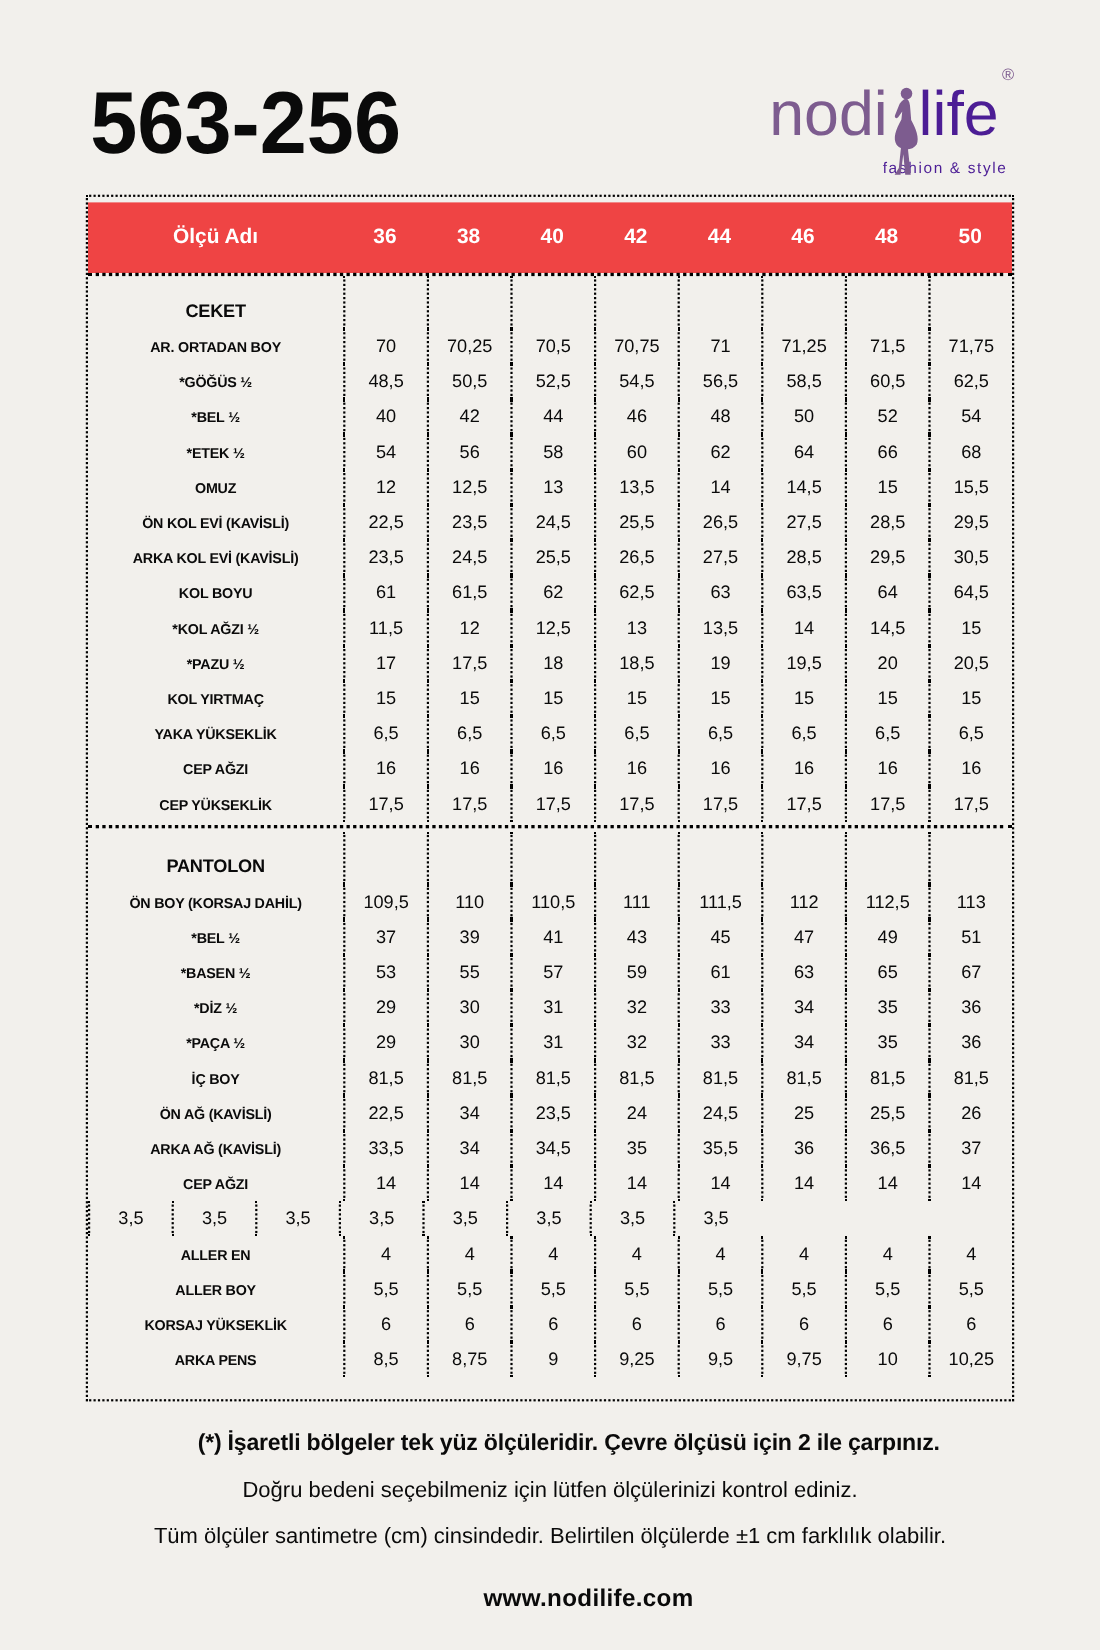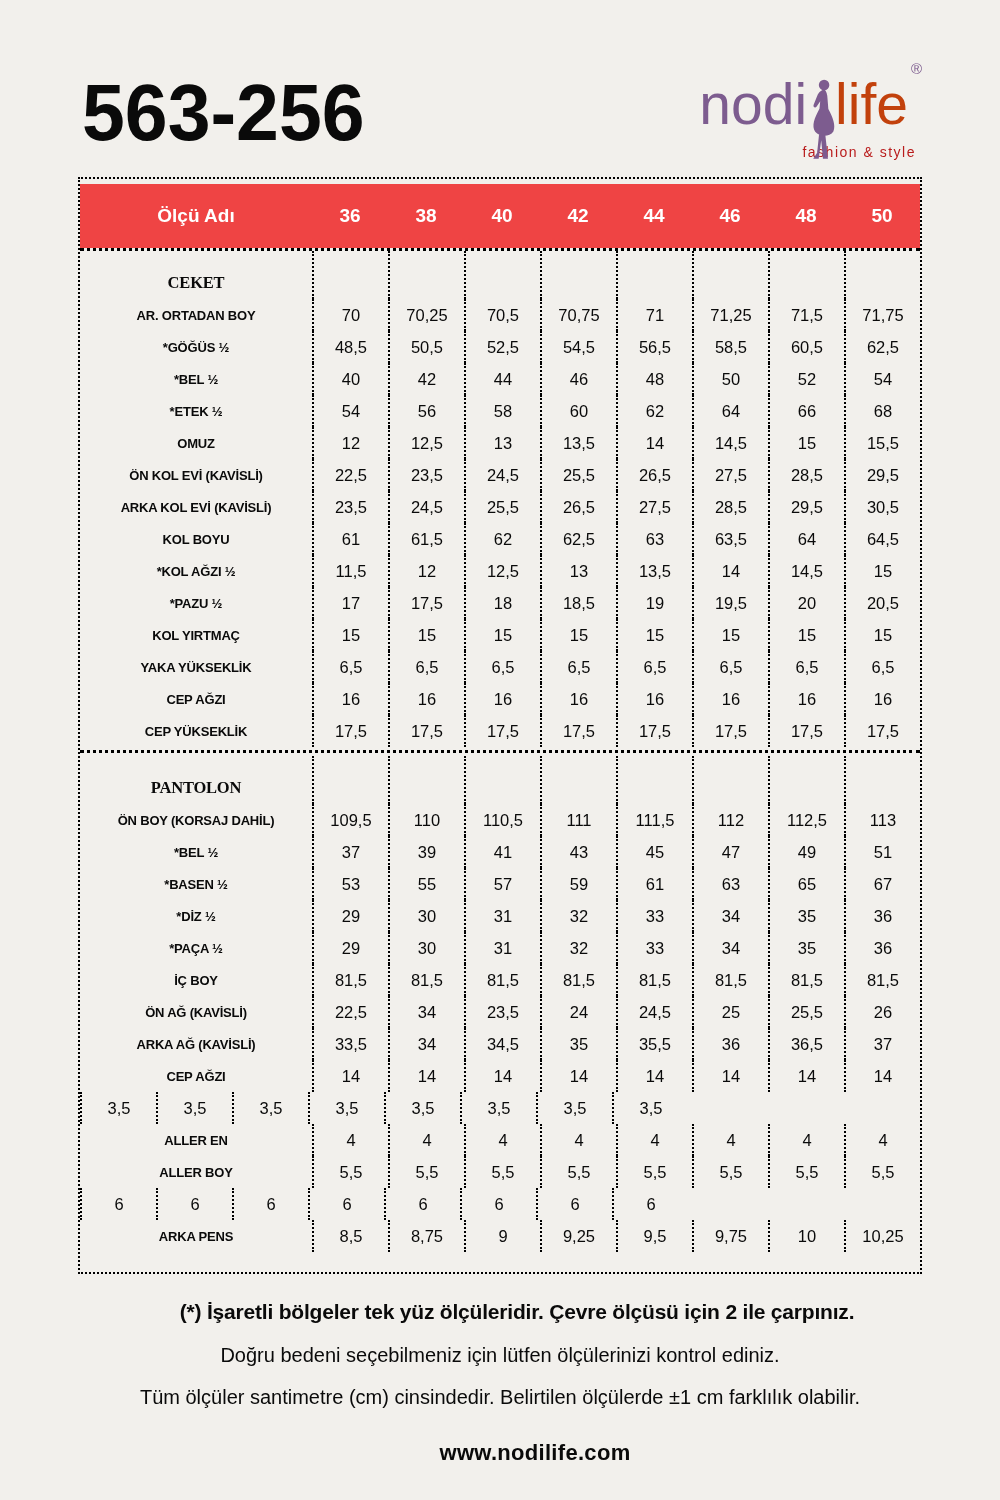--- a/index.html
+++ b/index.html
@@ -53,21 +53,21 @@
   .cell{box-sizing:border-box;text-align:center;}
   .cell.lab{width:232px;}
   .cell.val{width:76px;}
   .tbody{padding-bottom:20px;}
   .trow{display:flex;height:32px;}
   .trow .cell{display:flex;align-items:center;justify-content:center;}
   .trow .cell.lab{font-weight:bold;font-size:13px;letter-spacing:-0.2px;}
   .trow .cell.val{font-size:16.5px;border-left:2px dotted #000;}
   .band .cell.val{border-left:none;}
   .trow-title{height:48px;}
-  .trow-title .cell{align-items:flex-end;padding-bottom:6px;font-family:Liberation Serif, serif;}
+  .trow-title .cell{align-items:flex-end;padding-bottom:6px;}
   .trow-title .cell.lab{font-size:16.5px;}
   .section-divider{
     border-top:3px dotted #000;
     margin:3px 0 3px 0;height:0;
   }
   
   .note{position:absolute;left:0;width:1000px;text-align:center;white-space:nowrap;}
   .note-bold{top:1300px;font-size:21px;font-weight:bold;letter-spacing:-0.2px;padding-left:17px;}
   .note-2{top:1344px;font-size:20px;text-align:center;}
   .note-3{top:1386px;font-size:20px;}
@@ -83,24 +83,24 @@
     <span class="logo-word brand-colored" style="color: rgb(125, 92, 143);">nodi</span>
     <svg class="logo-figure" viewBox="0 0 44 112" aria-hidden="true">
       <g class="brand-fill" fill="#7d5c8f">
         <circle cx="26" cy="9.5" r="6.8"></circle>
         <path d="M26 15 C21.5 16.5 18 20 16.5 25 L12.5 35 C11.3 38 14.6 39.8 16.4 37.2 L21 30.5 L20 40
                  C13.5 52 9.5 62 14.5 70 C20.5 77 33 77 38 69.5 C41.5 62 37 50.5 31.5 40.5 L30.5 28
                  C30.3 21.5 29 17 26 15 Z"></path>
         <path d="M19.5 73 L17 97 L12 105 L19 105 L22.3 81 L24.5 105 L31 105 L27.5 73 Z"></path>
       </g>
     </svg>
-    <span class="logo-word brand-colored" style="color: #c2410c;">life</span>
+    <span class="logo-word brand-colored" style="color: #4c1d95;">life</span>
     <span class="logo-reg brand-colored" style="color: rgb(125, 92, 143);">®</span>
   </div>
-  <div class="logo-tagline brand-colored" style="color: #b91c1c;">fashion &amp; style</div>
+  <div class="logo-tagline brand-colored" style="color: #4c1d95;">fashion &amp; style</div>
 </div>
 
 <div class="size-table">
   <div class="band">
     <div class="cell lab">Ölçü Adı</div>
 
   <div class="cell val">36</div>
       <div class="cell val">38</div>
       <div class="cell val">40</div>
       <div class="cell val">42</div>
@@ -413,20 +413,21 @@
         <div class="cell val">5,5</div>
         <div class="cell val">5,5</div>
         <div class="cell val">5,5</div>
         <div class="cell val">5,5</div>
         <div class="cell val">5,5</div>
         <div class="cell val">5,5</div>
         <div class="cell val">5,5</div>
         <div class="cell val">5,5</div>
       </div>
       <div class="trow">
+        <div class="cell lab">KORSAJ YÜKSEKLİK</div>
         <div class="cell val">6</div>
         <div class="cell val">6</div>
         <div class="cell val">6</div>
         <div class="cell val">6</div>
         <div class="cell val">6</div>
         <div class="cell val">6</div>
         <div class="cell val">6</div>
         <div class="cell val">6</div>
       </div>
       <div class="trow">

